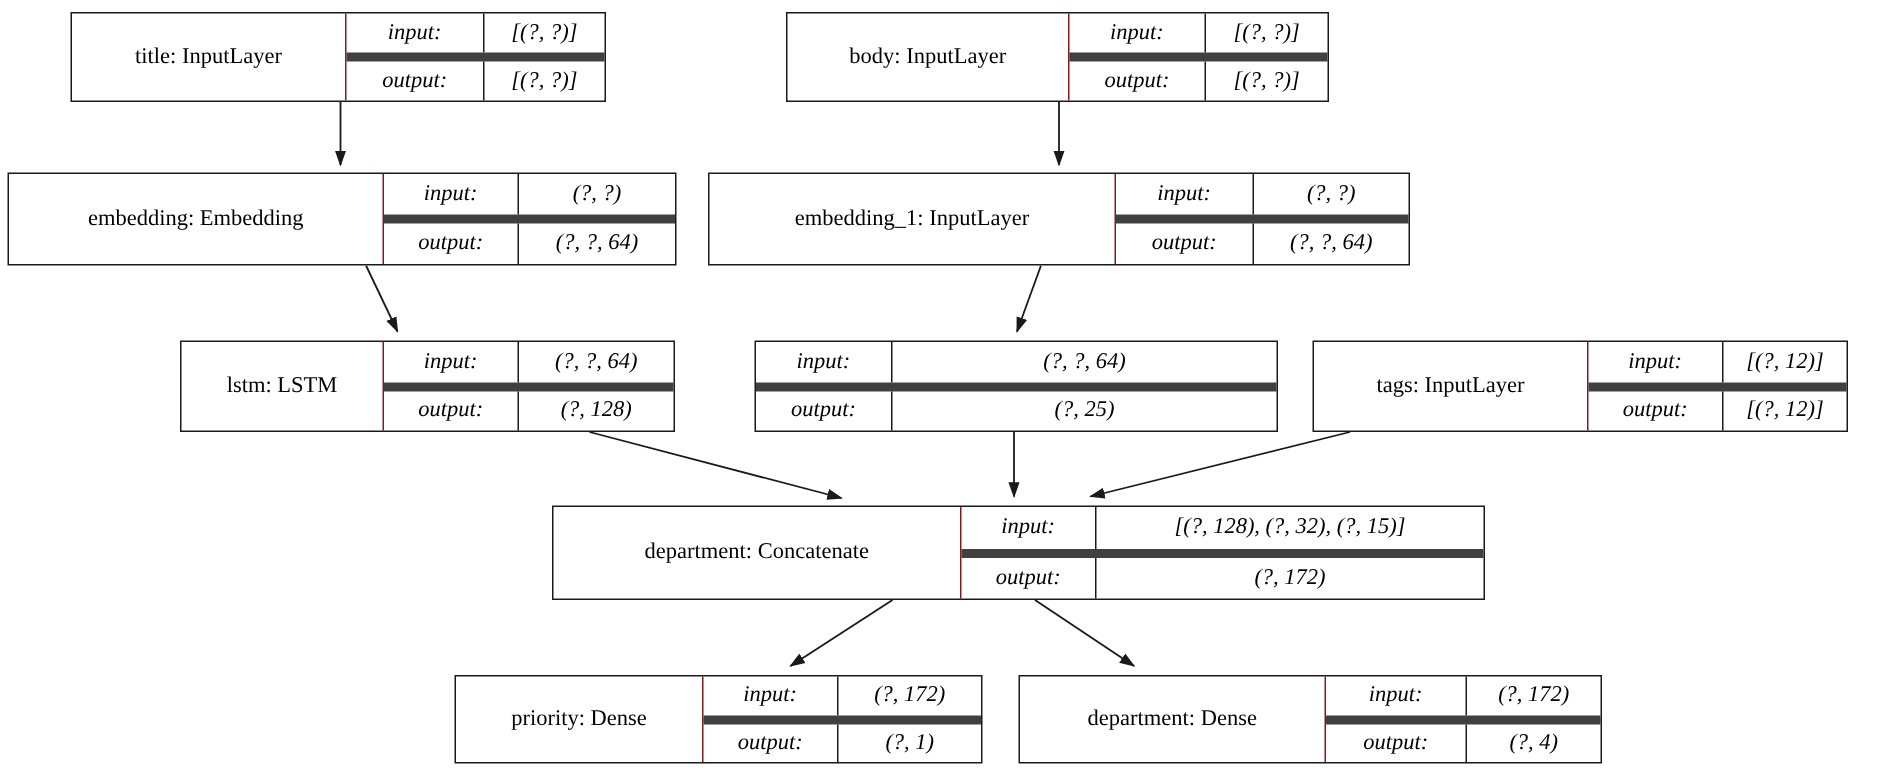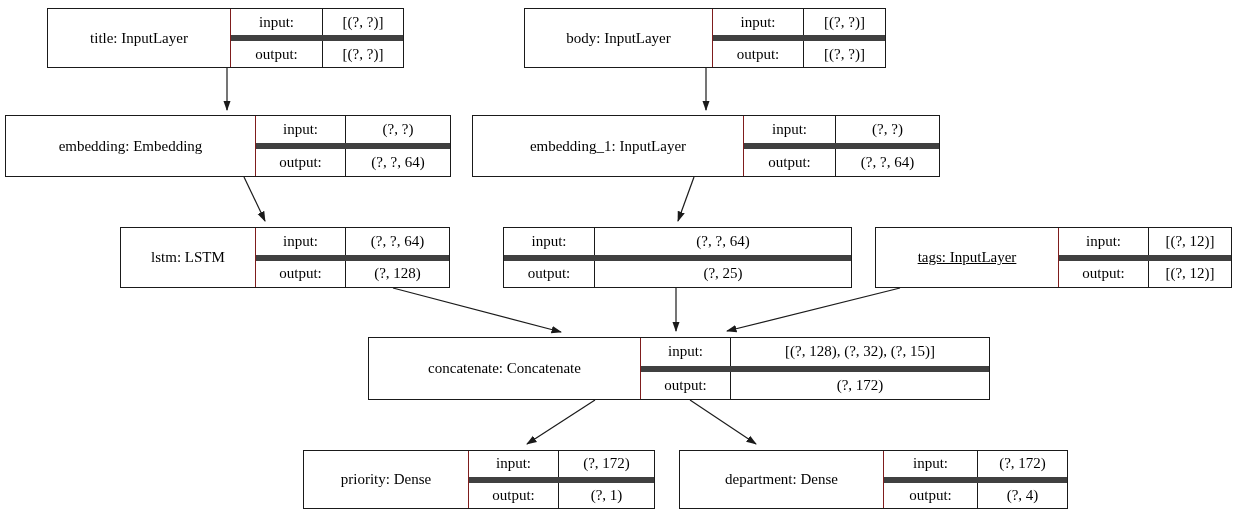--- a/index.html
+++ b/index.html
@@ -15,39 +15,39 @@
     position: absolute; display: flex; align-items: stretch;
     background: #ffffff; border: 1px solid #1a1a1a; box-sizing: border-box;
     font-size: 15px; line-height: 1;
   }
   .name {
     display: flex; align-items: center; justify-content: center;
     border-right: 1px solid #7f1d1d; box-sizing: border-box;
     padding: 0 4px; white-space: nowrap;
   }
   .io { display: flex; flex-direction: column; flex: 1; }
-  .row { display: flex; flex: 1; align-items: stretch; min-height: 0; }
+  .row { display: flex; flex: 1; align-items: stretch; min-height: 0; font-style: italic; }
   .row + .row { border-top: 6px solid #404040; }
   .key {
     display: flex; align-items: center; justify-content: center;
     border-right: 1px solid #1a1a1a; box-sizing: border-box; white-space: nowrap;
   }
   .val {
     display: flex; align-items: center; justify-content: center;
     flex: 1; white-space: nowrap;
   }
 
   
   .n0 { left: 47px;  top: 8px;   width: 357px; height: 60px; }  .n0 .name { width: 183px; } .n0 .key { width: 92px; }
   .n1 { left: 524px; top: 8px;   width: 362px; height: 60px; }  .n1 .name { width: 188px; } .n1 .key { width: 91px; }
   .n2 { left: 5px;   top: 115px; width: 446px; height: 62px; }  .n2 .name { width: 250px; } .n2 .key { width: 90px; }
   .n3 { left: 472px; top: 115px; width: 468px; height: 62px; }  .n3 .name { width: 271px; } .n3 .key { width: 92px; }
   .n4 { left: 120px; top: 227px; width: 330px; height: 61px; }  .n4 .name { width: 135px; } .n4 .key { width: 90px; }
   .n5 { left: 503px; top: 227px; width: 349px; height: 61px; }  .n5 .name { width: 154px; } .n5 .key { width: 91px; }
-  .n6 { left: 875px; top: 227px; width: 357px; height: 61px; }  .n6 .name { width: 183px; text-decoration: underline; } .n6 .key { width: 90px; }
+  .n6 { left: 875px; top: 227px; width: 357px; height: 61px; }  .n6 .name { width: 183px; } .n6 .key { width: 90px; }
   .n7 { left: 368px; top: 337px; width: 622px; height: 63px; }  .n7 .name { width: 272px; } .n7 .key { width: 90px; }
   .n8 { left: 303px; top: 450px; width: 352px; height: 59px; }  .n8 .name { width: 165px; } .n8 .key { width: 90px; }
   .n9 { left: 679px; top: 450px; width: 389px; height: 59px; }  .n9 .name { width: 204px; } .n9 .key { width: 94px; }
 </style>
 </head>
 <body>
 
 <div id="canvas">
 
   <svg id="edges" width="1251" height="516" viewBox="0 0 1251 516">
@@ -160,21 +160,21 @@
         <div class="val">[(?, 12)]</div>
       </div>
       <div class="row">
         <div class="key">output:</div>
         <div class="val">[(?, 12)]</div>
       </div>
     </div>
   </div>
 
   <div class="node n7">
-    <div class="name">concatenate: Concatenate</div>
+    <div class="name">department: Concatenate</div>
     <div class="io">
       <div class="row">
         <div class="key">input:</div>
         <div class="val">[(?, 128), (?, 32), (?, 15)]</div>
       </div>
       <div class="row">
         <div class="key">output:</div>
         <div class="val">(?, 172)</div>
       </div>
     </div>

